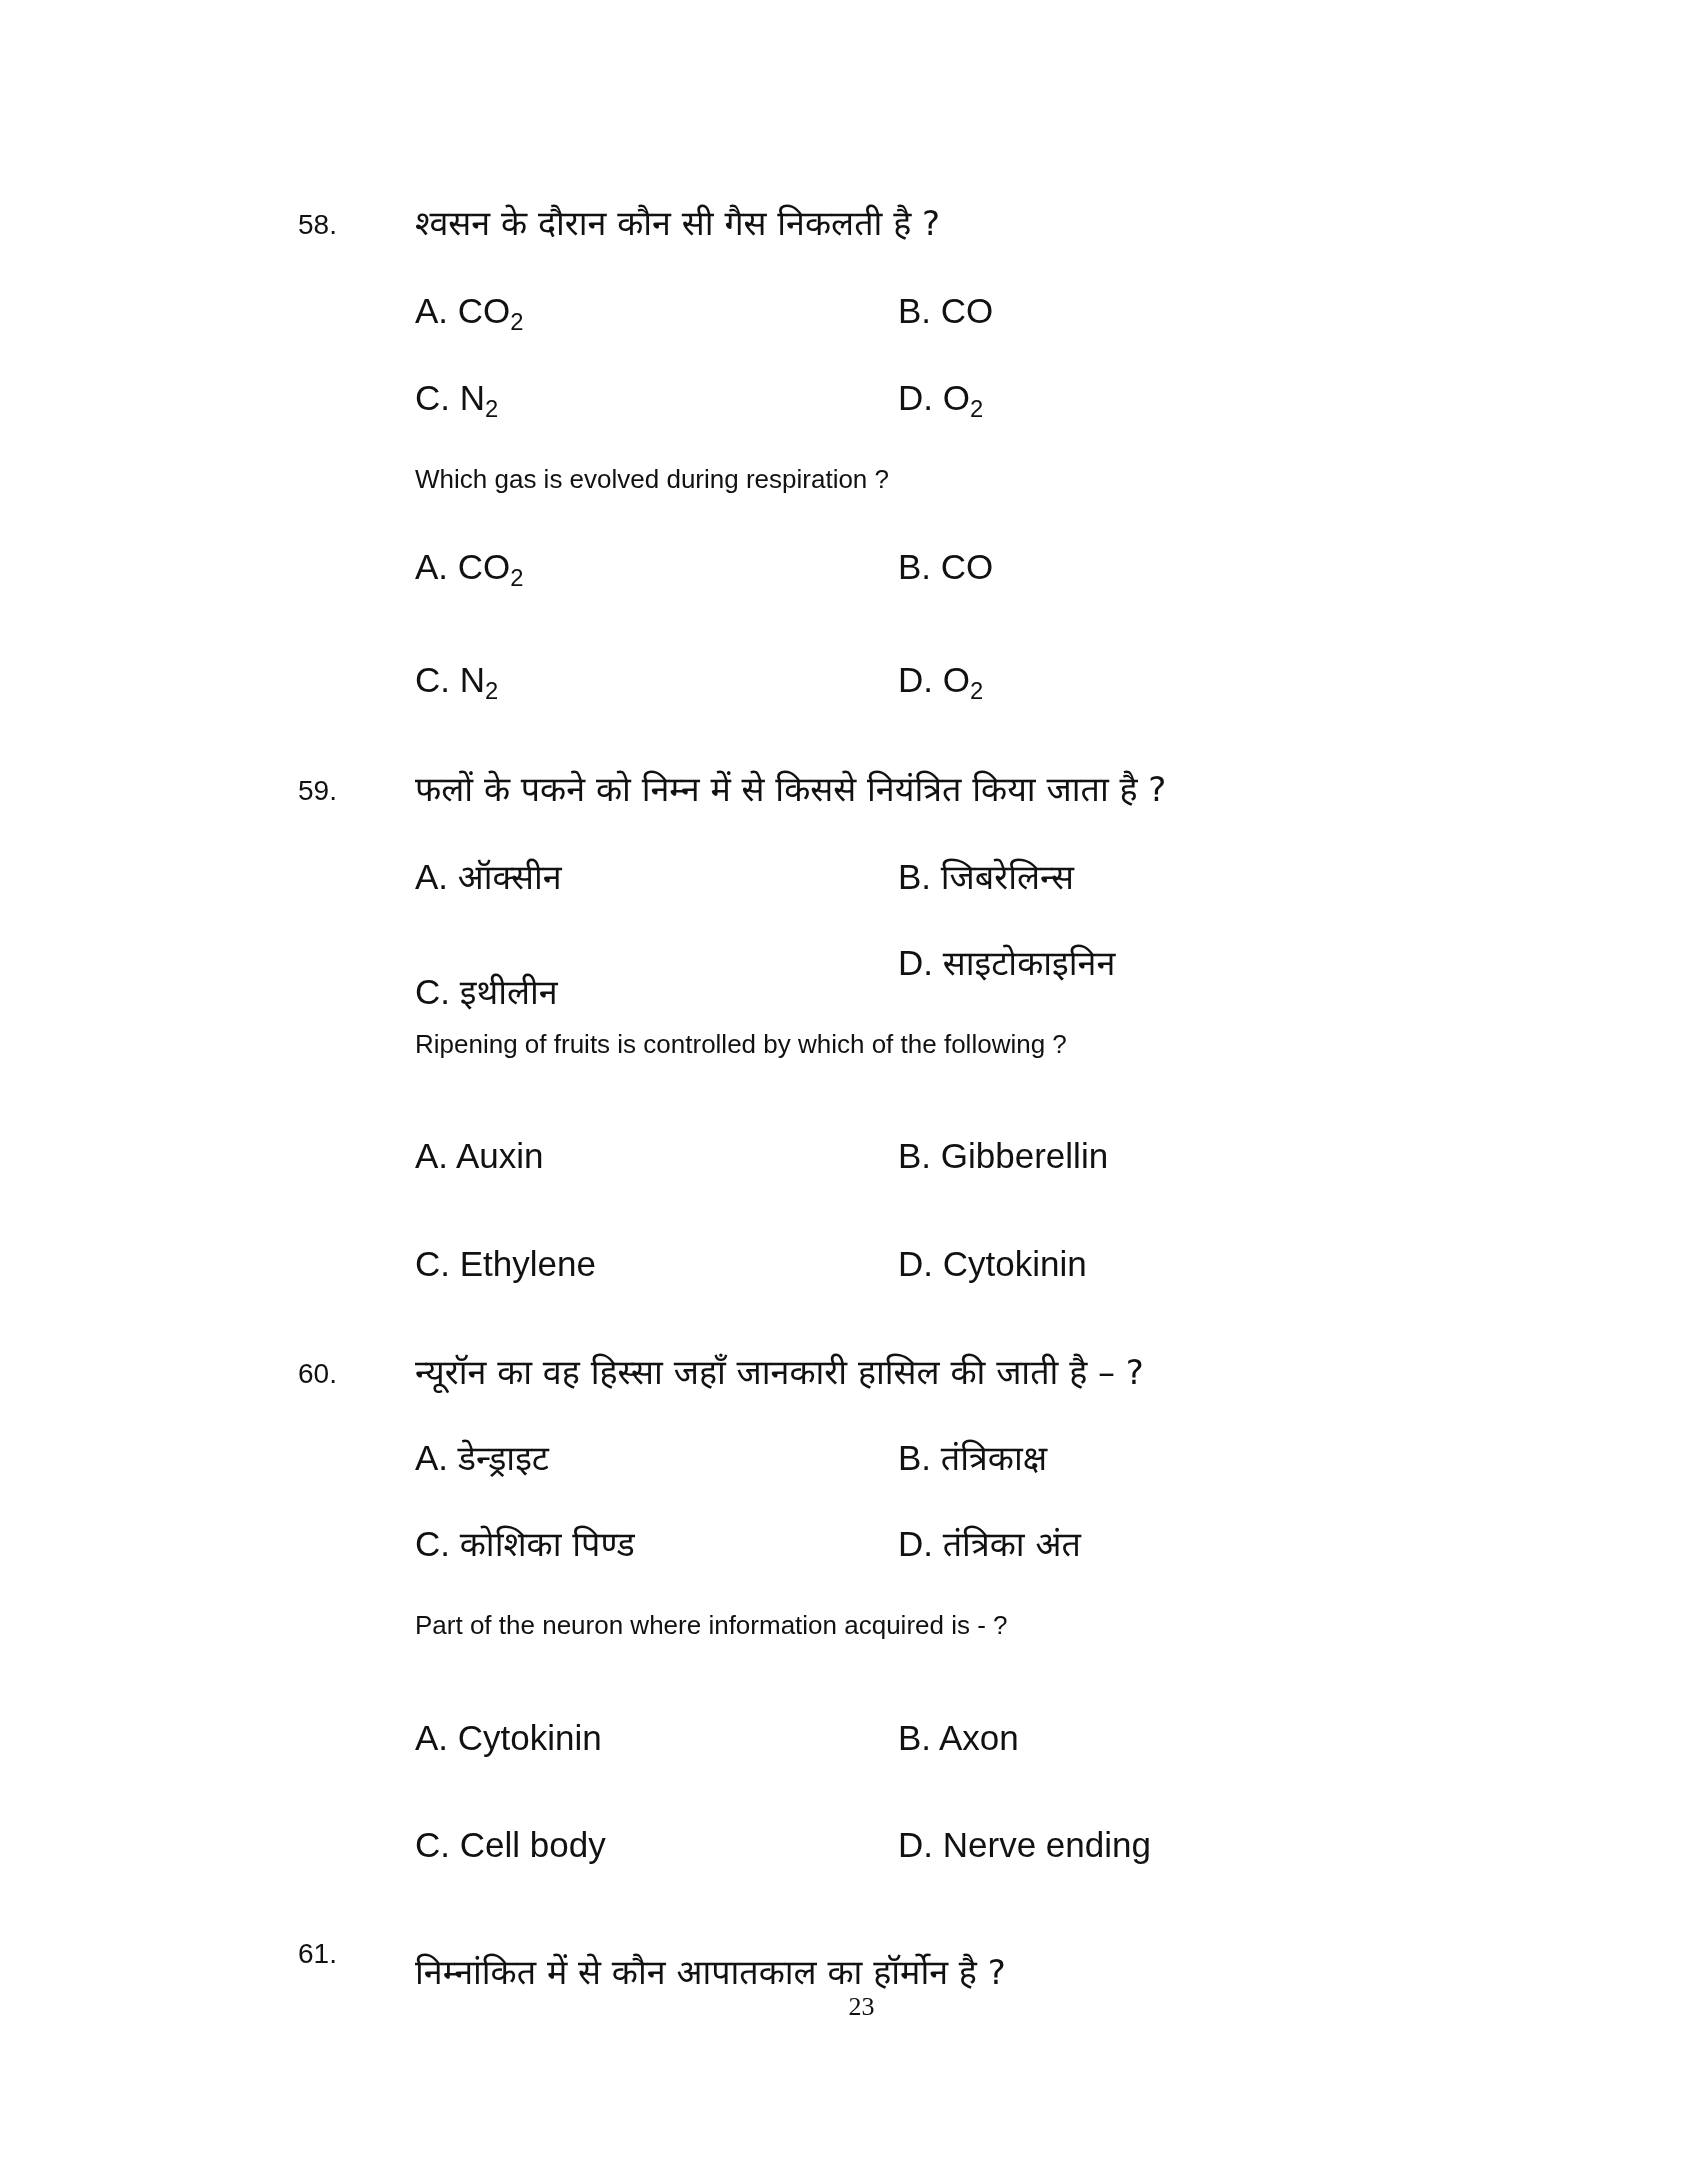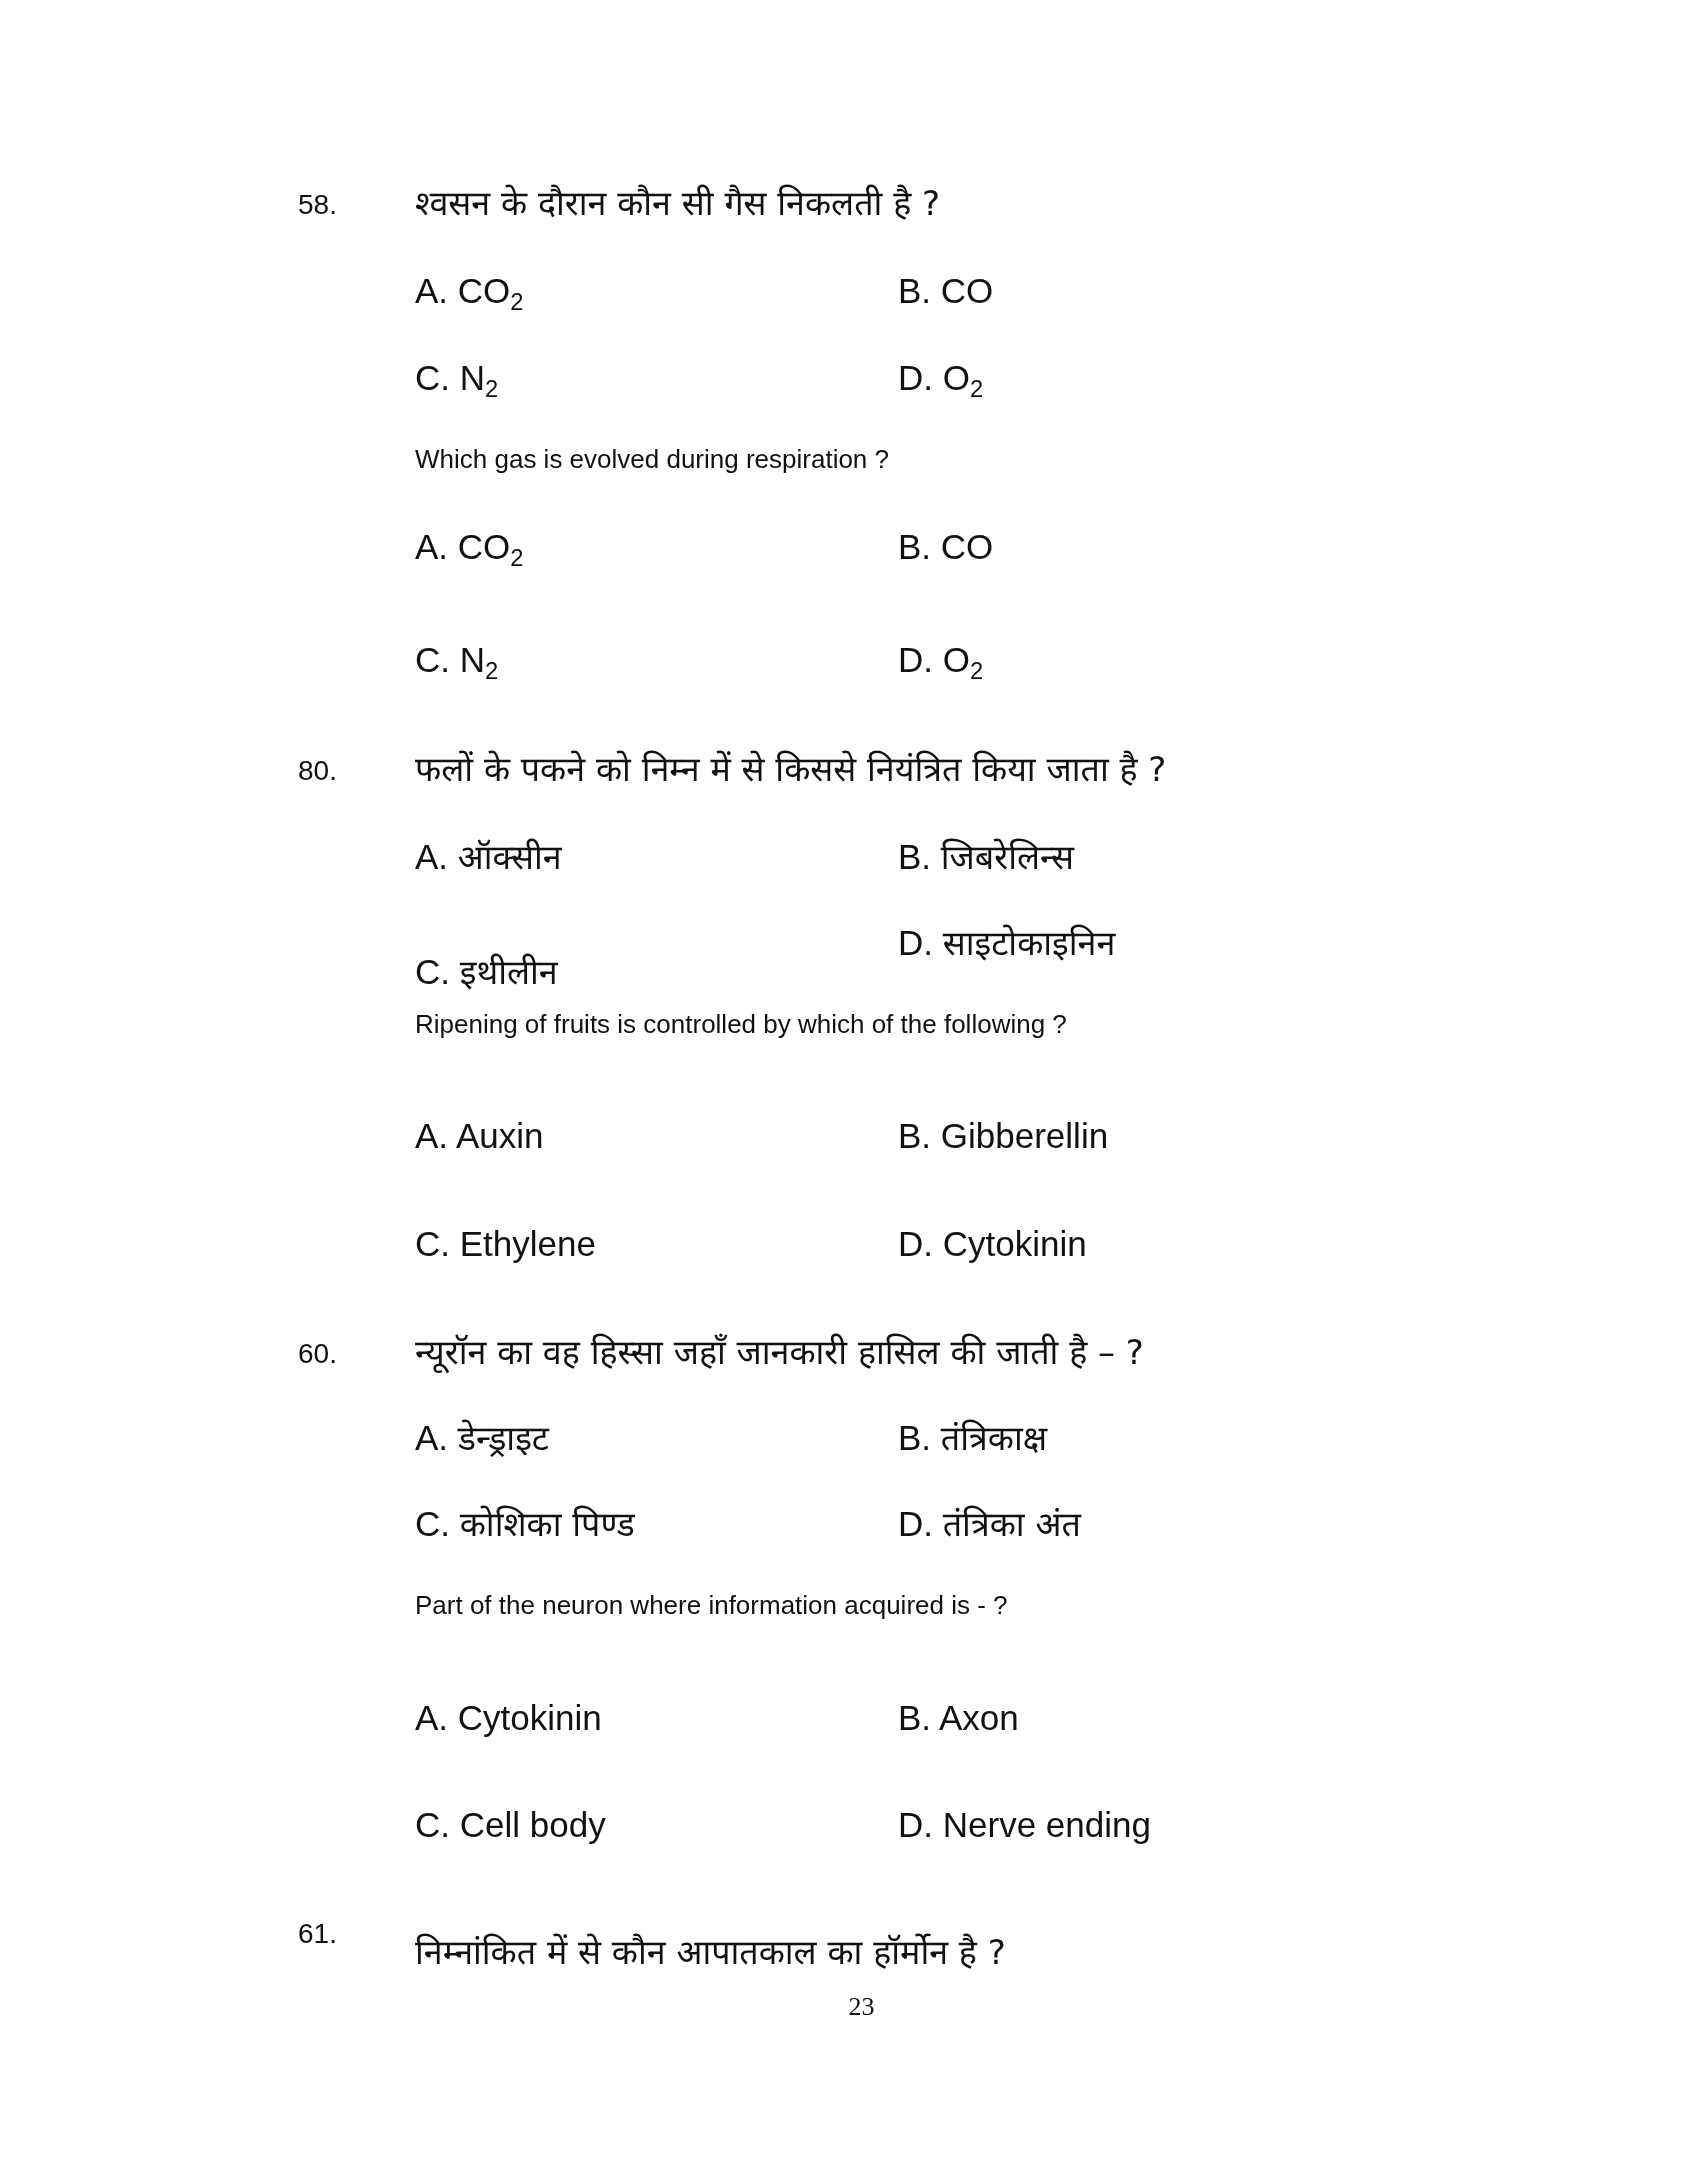--- a/index.html
+++ b/index.html
@@ -1,18 +1,18 @@
 <!DOCTYPE html>
 <html><head>
   <meta charset="utf-8">
   <style>
     html, body { margin: 0; padding: 0; background: #ffffff; }
     body { width: 1683px; height: 2178px; position: relative; overflow: hidden;
            font-family: "Liberation Sans", "DejaVu Sans", sans-serif; color: #111; }
-    .line { position: absolute; white-space: nowrap; line-height: 1; }
+    .line { position: absolute; white-space: nowrap; line-height: 1; margin-top: 20px; }
     .qnum { font-size: 28px; left: 298px; }
     .qtext { font-size: 26px; left: 415px; }
     .opt { font-size: 35px; }
     .colA { left: 415px; }
     .colB { left: 898px; }
     .hi { font-family: "DejaVu Sans", "Liberation Sans", sans-serif; font-size: 34px; }
     sub { font-size: 0.68em; vertical-align: -0.28em; line-height: 0; }
     .pagenum { position: absolute; left: 0; width: 1723px; text-align: center; top: 1992px;
                font-size: 26px; font-family: "Liberation Serif", "DejaVu Serif", serif; }
   </style>
@@ -26,21 +26,21 @@
 <div class="line opt colB" style="top:273px"><span>B.</span> <span>CO</span></div>
 <div class="line opt colA" style="top:360px"><span>C.</span> <span>N</span><sub>2</sub></div>
 <div class="line opt colB" style="top:360px"><span>D.</span> <span>O</span><sub>2</sub></div>
 
 <div class="line qtext" style="top:446px">Which gas is evolved during respiration ?</div>
 <div class="line opt colA" style="top:529px"><span>A.</span> <span>CO</span><sub>2</sub></div>
 <div class="line opt colB" style="top:529px"><span>B.</span> <span>CO</span></div>
 <div class="line opt colA" style="top:642px"><span>C.</span> <span>N</span><sub>2</sub></div>
 <div class="line opt colB" style="top:642px"><span>D.</span> <span>O</span><sub>2</sub></div>
 
-<div class="line qnum" style="top:757px">80.</div>
+<div class="line qnum" style="top:757px">59.</div>
 <div class="line qtext hi" style="top:752px">फलों के पकने को निम्न में से किससे नियंत्रित किया जाता है ?</div>
 <div class="line opt colA" style="top:839px"><span>A.</span> <span class="hi">ऑक्सीन</span></div>
 <div class="line opt colB" style="top:839px"><span>B.</span> <span class="hi">जिबरेलिन्स</span></div>
 <div class="line opt colA" style="top:954px"><span>C.</span> <span class="hi">इथीलीन</span></div>
 <div class="line opt colB" style="top:925px"><span>D.</span> <span class="hi">साइटोकाइनिन</span></div>
 
 <div class="line qtext" style="top:1011px">Ripening of fruits is controlled by which of the following ?</div>
 <div class="line opt colA" style="top:1118px"><span>A.</span> <span>Auxin</span></div>
 <div class="line opt colB" style="top:1118px"><span>B.</span> <span>Gibberellin</span></div>
 <div class="line opt colA" style="top:1226px"><span>C.</span> <span>Ethylene</span></div>

